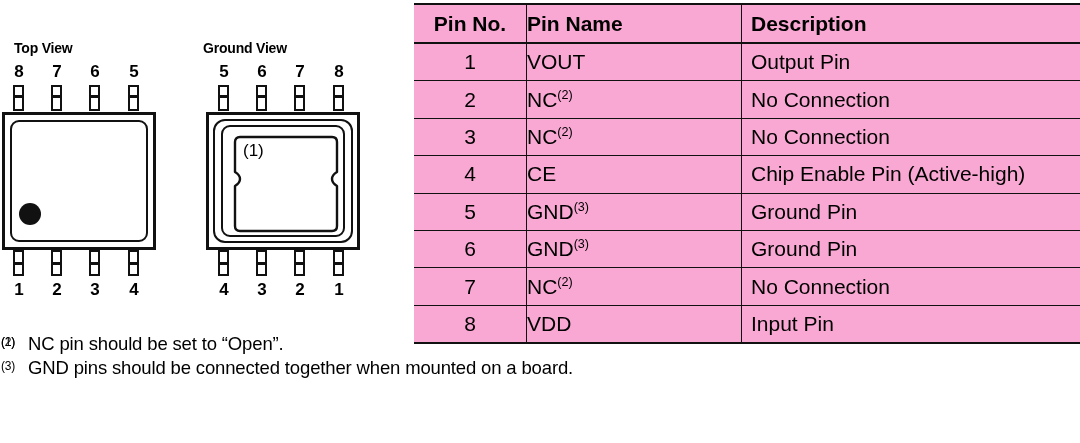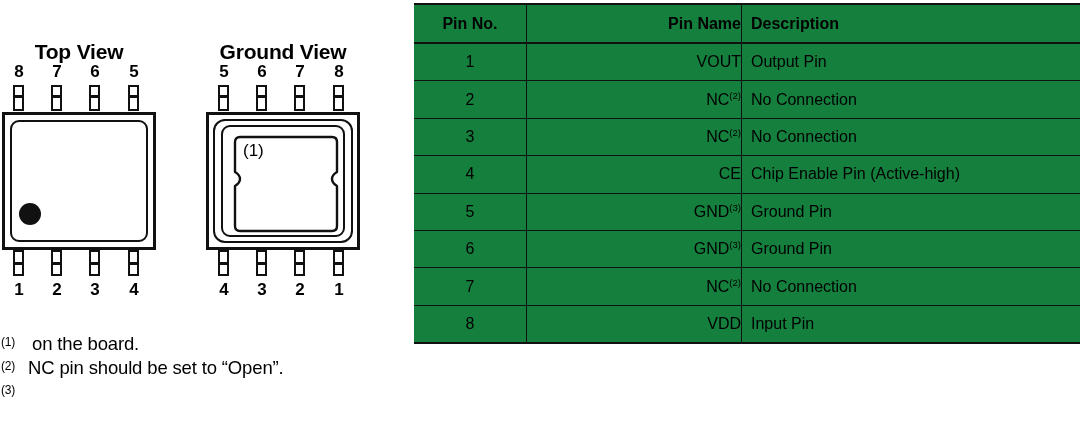--- a/index.html
+++ b/index.html
@@ -18,25 +18,24 @@
 
   
   #package-area {
     position: absolute;
     left: 0; top: 0;
     width: 410px; height: 320px;
   }
 
   .view-title {
     position: absolute;
-    font-size: 21px;
+    font-size: 14px;
     font-weight: bold;
     letter-spacing: -0.2px;
     white-space: nowrap;
-    text-align: center;
   }
 
   .pkg {
     position: absolute;
   }
 
   
   .lead {
     position: absolute;
     width: 11px;
@@ -108,37 +107,37 @@
     width: 666px;
     border-collapse: collapse;
     table-layout: fixed;
   }
   #pin-table td, #pin-table th {
     border: 1.6px solid #111;
     border-left: none;
     border-right: none;
     padding: 0;
     height: 36.4px;
-    font-size: 16px;
+    font-size: 21px;
     font-weight: normal;
     vertical-align: middle;
-    background: #15803d;
+    background: #f9a8d4;
   }
   #pin-table th {
     font-weight: bold;
     height: 37px;
   }
   #pin-table .c-no {
     width: 112px;
     text-align: center;
     border-right: 1.6px solid #111;
   }
   #pin-table .c-name {
     width: 214px;
-    text-align: right;
+    text-align: left;
     border-right: 1.6px solid #111;
   }
   #pin-table .c-desc {
     width: 340px;
     text-align: left;
     padding-left: 9px;
   }
   #pin-table thead th {
     border-top: 2.4px solid #111;
     border-bottom: 2.4px solid #111;
@@ -306,16 +305,16 @@
       </tr>
       <tr>
         <td class="c-no">8</td>
         <td class="c-name"><span>VDD</span></td>
         <td class="c-desc">Input Pin</td>
       </tr>
     </tbody>
 </table>
 
 <div id="footnotes">
-    <div class="fn fn-wrap"><span class="fn-mark">(1)</span><span class="fn-cont">on the board.</span></div>
+    <div class="fn fn-wrap"><span class="fn-mark">(1)</span></div>
     <div class="fn"><span class="fn-mark">(2)</span><span>NC pin should be set to “Open”.</span></div>
-    <div class="fn"><span class="fn-mark">(3)</span></div>
+    <div class="fn"><span class="fn-mark">(3)</span><span>GND pins should be connected together when mounted on a board.</span></div>
   </div>
 
 </body></html>

